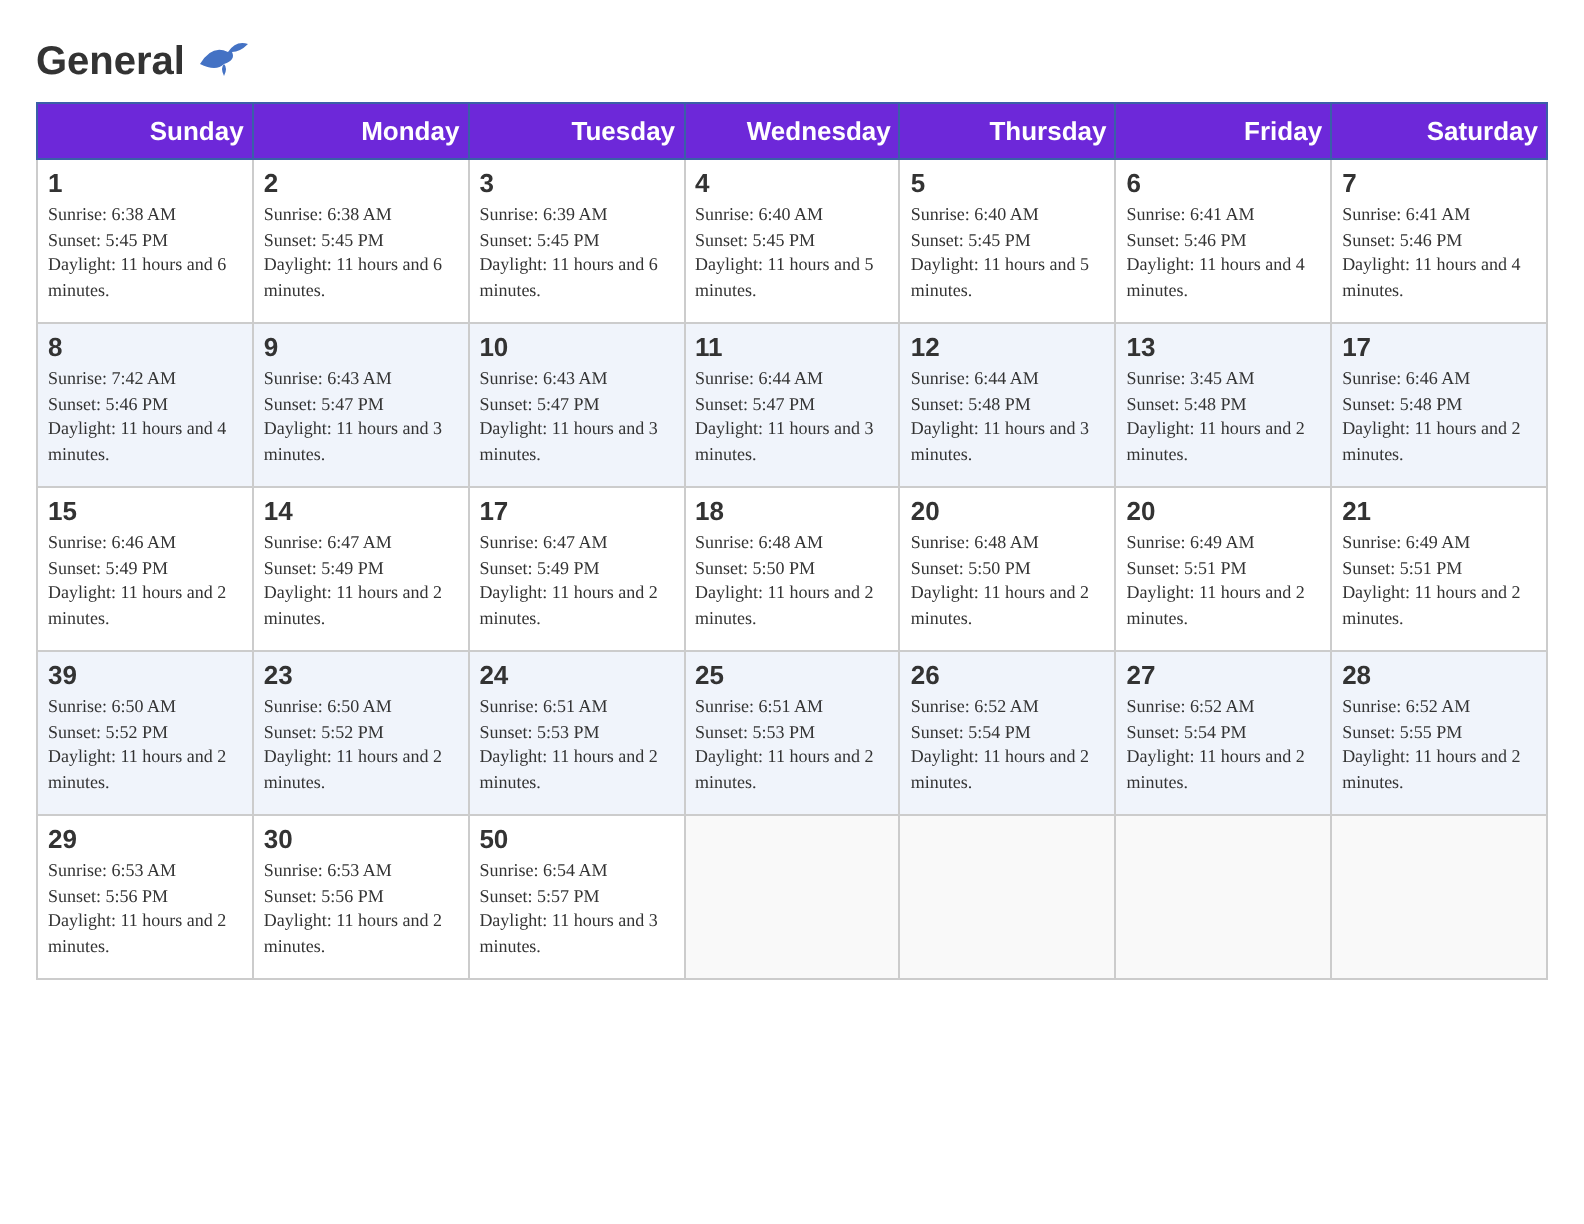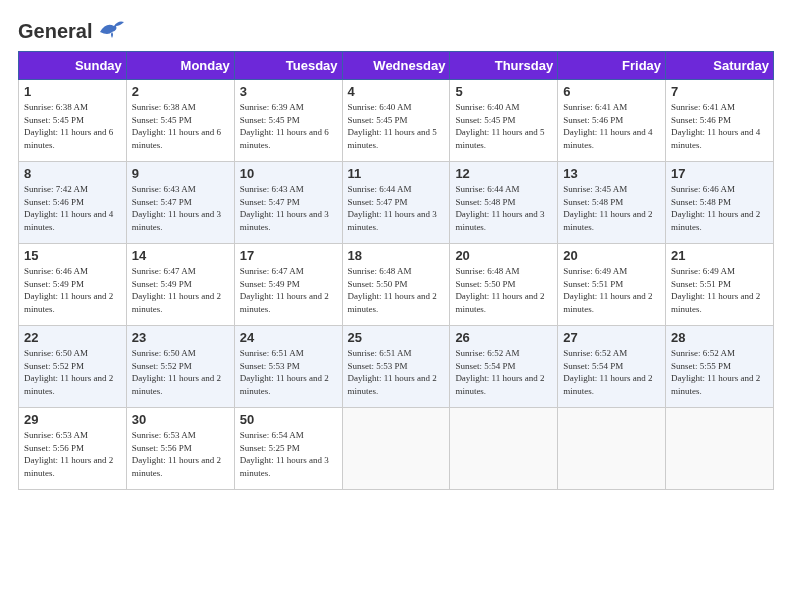--- a/index.html
+++ b/index.html
@@ -210,21 +210,21 @@
             <span class="day-number">20</span>
             <div class="day-info"><span>Sunrise: 6:49 AM</span><br><span>Sunset: 5:51 PM</span><br><span>Daylight: 11 hours and 2 minutes.</span></div>
           </td>
           <td>
             <span class="day-number">21</span>
             <div class="day-info"><span>Sunrise: 6:49 AM</span><br><span>Sunset: 5:51 PM</span><br><span>Daylight: 11 hours and 2 minutes.</span></div>
           </td>
         </tr>
         <tr>
           <td>
-            <span class="day-number">22</span>
+            <span class="day-number">39</span>
             <div class="day-info"><span>Sunrise: 6:50 AM</span><br><span>Sunset: 5:52 PM</span><br><span>Daylight: 11 hours and 2 minutes.</span></div>
           </td>
           <td>
             <span class="day-number">23</span>
             <div class="day-info"><span>Sunrise: 6:50 AM</span><br><span>Sunset: 5:52 PM</span><br><span>Daylight: 11 hours and 2 minutes.</span></div>
           </td>
           <td>
             <span class="day-number">24</span>
             <div class="day-info"><span>Sunrise: 6:51 AM</span><br><span>Sunset: 5:53 PM</span><br><span>Daylight: 11 hours and 2 minutes.</span></div>
           </td>
@@ -249,21 +249,21 @@
           <td>
             <span class="day-number">29</span>
             <div class="day-info"><span>Sunrise: 6:53 AM</span><br><span>Sunset: 5:56 PM</span><br><span>Daylight: 11 hours and 2 minutes.</span></div>
           </td>
           <td>
             <span class="day-number">30</span>
             <div class="day-info"><span>Sunrise: 6:53 AM</span><br><span>Sunset: 5:56 PM</span><br><span>Daylight: 11 hours and 2 minutes.</span></div>
           </td>
           <td>
             <span class="day-number">50</span>
-            <div class="day-info"><span>Sunrise: 6:54 AM</span><br><span>Sunset: 5:25 PM</span><br><span>Daylight: 11 hours and 3 minutes.</span></div>
+            <div class="day-info"><span>Sunrise: 6:54 AM</span><br><span>Sunset: 5:57 PM</span><br><span>Daylight: 11 hours and 3 minutes.</span></div>
           </td>
           <td class="empty-cell"></td>
           <td class="empty-cell"></td>
           <td class="empty-cell"></td>
           <td class="empty-cell"></td>
         </tr>
       </tbody>
   </table>
 </div>
 

